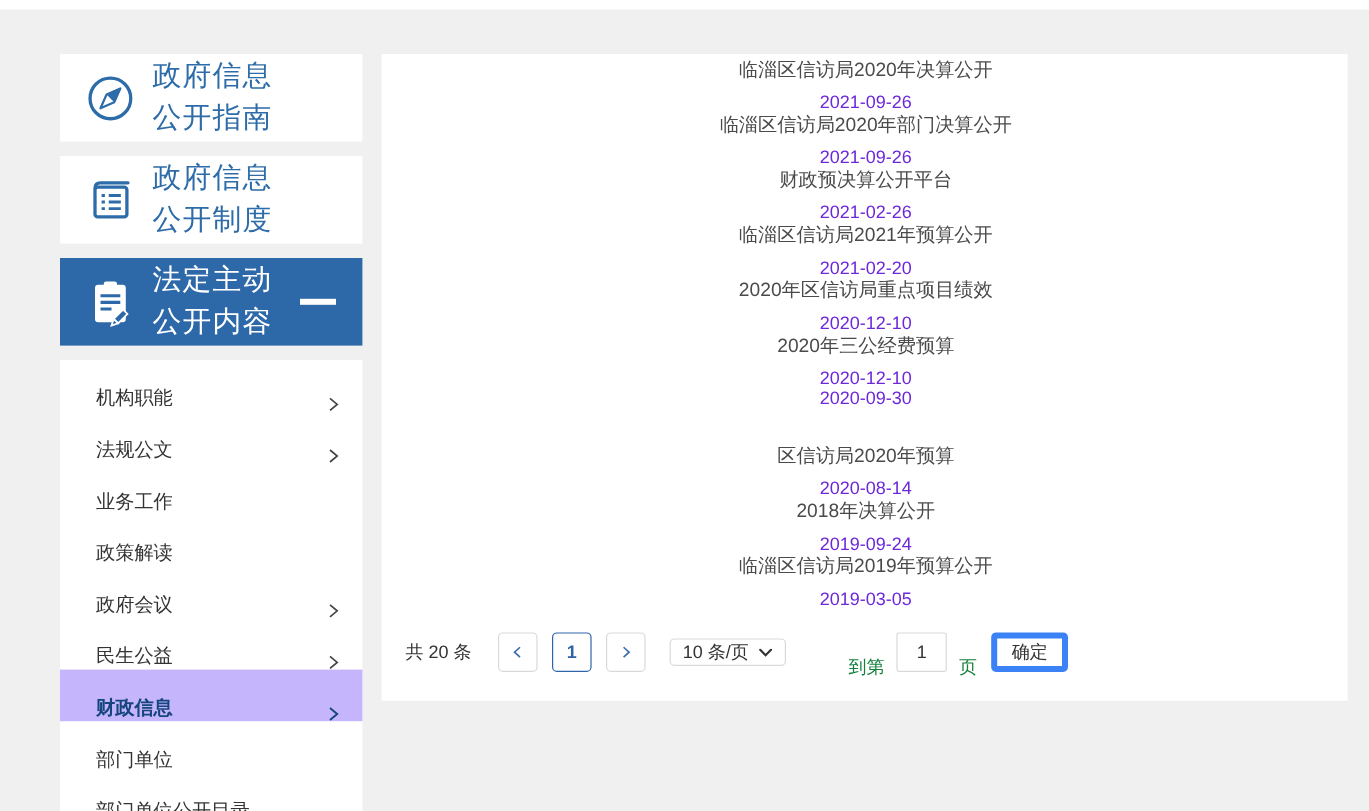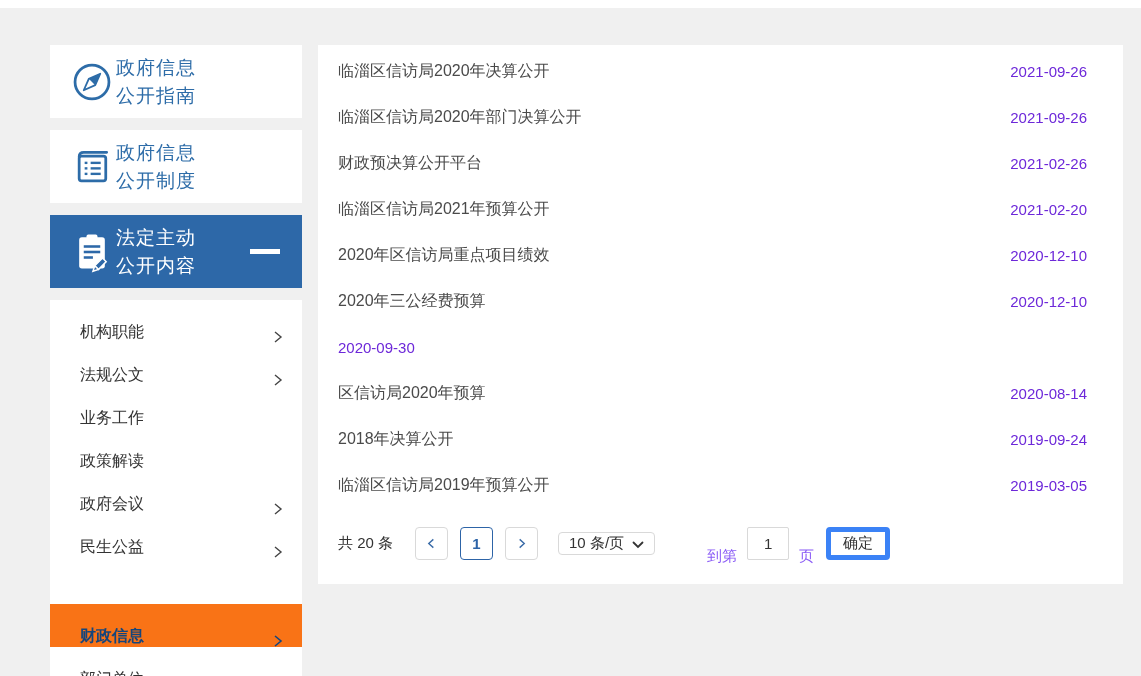--- a/index.html
+++ b/index.html
@@ -16,50 +16,50 @@
 
   
   .sidebar { position: absolute; left: 50px; top: 45px; width: 252px; }
   .side-card {
     background: #ffffff; height: 73px; margin-bottom: 12px;
     display: flex; align-items: center; padding-left: 20px;
     cursor: pointer;
   }
   .side-card .card-icon { width: 44px; height: 44px; flex: 0 0 44px; }
   .side-card .card-title {
-    margin-left: 2px; font-size: 19px; line-height: 1.45;
+    margin-left: 13px; font-size: 24px; line-height: 1.45;
     color: #2d6ca8; letter-spacing: 1px;
   }
   .side-card.active { background: #2d68a8; position: relative; }
   .side-card.active .card-title { color: #ffffff; }
   .minus-bar {
     position: absolute; right: 22px; top: 34px;
     width: 30px; height: 5px; background: #ffffff;
   }
 
   .side-menu { background: #ffffff; }
   .menu-item {
     height: 43px; display: flex; align-items: flex-end;
     justify-content: space-between;
     padding: 0 18px 0 30px; font-size: 16px; color: #333333;
     cursor: pointer;
   }
   .menu-item .chev { width: 12px; height: 12px; flex: 0 0 12px; }
   .menu-item .chev svg { display: block; }
-  .menu-item.active { background: #f97316; margin-top: 46px; }
+  .menu-item.active { background: #c4b5fd; }
   .menu-item.active .label { color: #15457c; font-weight: bold; }
 
   
   .main-panel {
     position: absolute; left: 318px; top: 45px; width: 805px;
     background: #ffffff; padding: 3px 0 14px 0;
   }
   .article-row {
     height: 46px; display: flex; align-items: center;
-    justify-content: space-between; padding: 0 36px 0 20px;
+    justify-content: space-between; padding: 0 18px 0 20px; flex-direction: column;
   }
   .article-title { font-size: 16px; color: #4a4a4a; cursor: pointer; }
   .article-date { font-size: 15px; color: #6d28d9; }
 
   
   .pagination {
     margin: 12px 0 4px 20px; display: flex; align-items: center;
     font-size: 15px; color: #333333;
   }
   .total-label { margin-right: 22px; }
@@ -73,21 +73,21 @@
     border: 1px solid #2d64a7; color: #2d64a7; font-weight: bold;
     font-size: 15px; cursor: default;
   }
   .page-size-select {
     height: 23px; border: 1px solid #d9d9d9; border-radius: 4px;
     background: #ffffff; display: flex; align-items: center;
     padding: 0 10px; margin-left: 8px; cursor: pointer;
   }
   .page-size-select .sel-chev { margin-left: 8px; }
   .goto-group { display: flex; align-items: center; margin-left: 52px; }
-  .goto-text { color: #8b5cf6; margin-top: 27px; }
+  .goto-text { color: #15803d; margin-top: 27px; }
   .goto-input {
     width: 42px; height: 33px; border: 1px solid #d9d9d9;
     border-radius: 2px; margin: 0 10px; text-align: center;
     font-size: 15px; color: #333; font-family: "Liberation Sans", "DejaVu Sans", sans-serif;
     outline: none;
   }
   .confirm-btn {
     height: 33px; border: 5px solid #3b82f6; border-radius: 4px;
     background: #ffffff; padding: 0 12px; margin-left: 12px;
     display: flex; align-items: center; font-size: 15px; color: #333;

